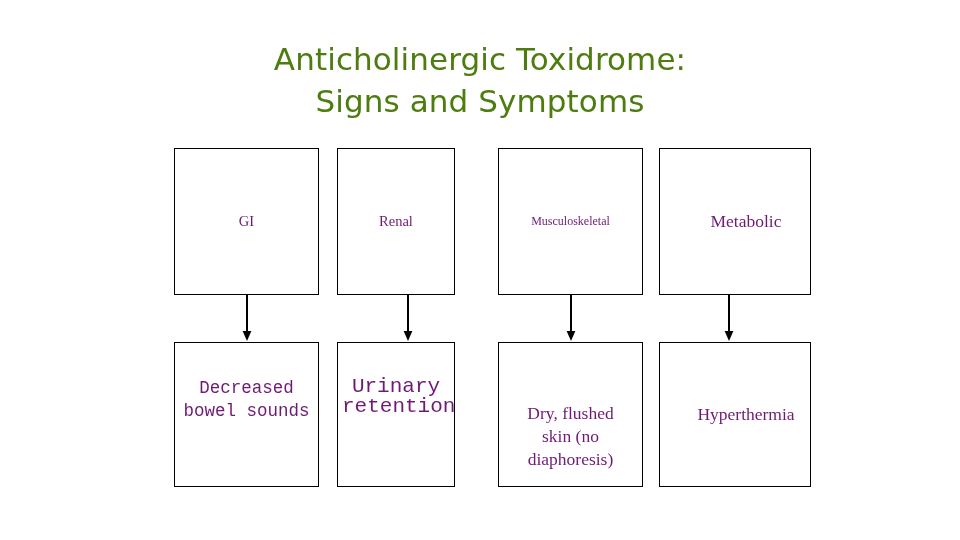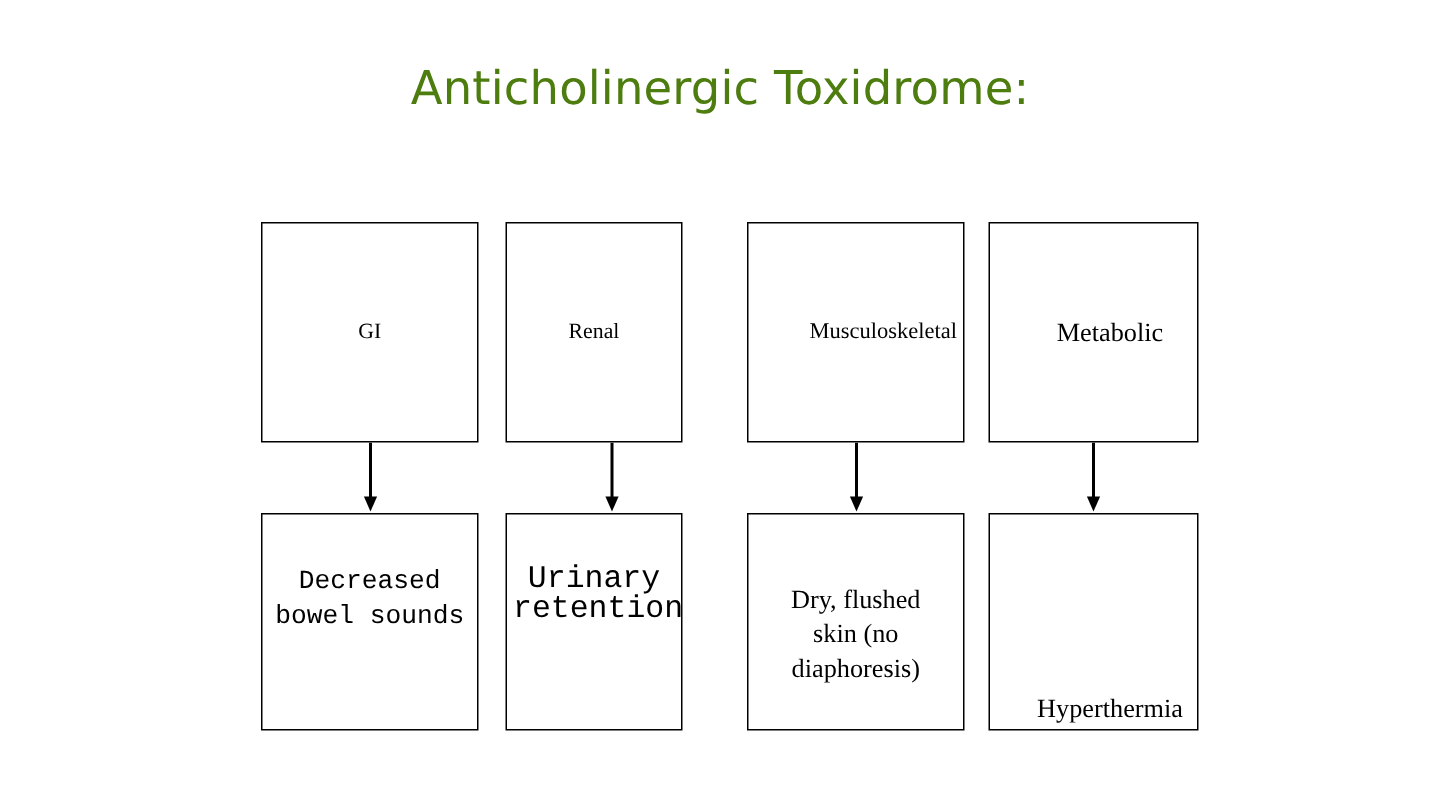--- a/index.html
+++ b/index.html
@@ -50,66 +50,67 @@
   .node-box {
     position: absolute;
     box-sizing: border-box;
     border: 1.3px solid #000000;
     background: #ffffff;
     display: flex;
     align-items: center;
     justify-content: center;
     text-align: center;
     font-family: "Liberation Serif", "DejaVu Serif", serif;
-    color: #000000;
+    color: #701a75;
     padding: 2px 4px;
   }
   .node-label {
     display: block;
     width: 100%;
     text-align: center;
     white-space: pre-line;
   }
 
   
   .row-top { top: 148px; height: 147px; }
   
-  .row-bottom { top: 342px; height: 145px; align-items: flex-end; }
+  .row-bottom { top: 342px; height: 145px; }
 
   .col-1 { left: 174px; width: 145px; }
   .col-2 { left: 337px; width: 118px; }
   .col-3 { left: 498px; width: 145px; }
-  .col-4 { left: 659px; width: 140px; padding-left: 26px; }
+  .col-4 { left: 659px; width: 152px; padding-left: 26px; }
 
   
   .fs-14 { font-size: 14.5px; line-height: 19px; }
   .fs-15 { font-size: 21px; line-height: 20px; }
-  .fs-16 { font-size: 15px; line-height: 21px; text-align: right; }
+  .fs-16 { font-size: 12px; line-height: 21px; }
   .fs-17 { font-size: 17.5px; line-height: 23px; }
 
   
   .align-upper { align-items: flex-start; padding-top: 34px; font-family: Liberation Mono, monospace; }
-  .align-upper3 { align-items: flex-start; padding-top: 45px; }
+  .align-upper3 { align-items: center; padding-top: 45px; }
 
   
   .connector {
     position: absolute;
     width: 14px;
     height: 47px;
     top: 295px;
   }
   .connector svg { display: block; }
 </style>
 </head>
 <body>
 
 <div id="slide">
 
   <div id="slide-title">
     <span class="title-line">Anticholinergic Toxidrome:</span>
+    <span class="title-line">Signs and Symptoms</span>
   </div>
 
   <div id="diagram">
 
     <div class="node-box row-top col-1">
       <span class="node-label fs-14">GI</span>
     </div>
 
     <div class="node-box row-top col-2">
       <span class="node-label fs-14">Renal</span>

